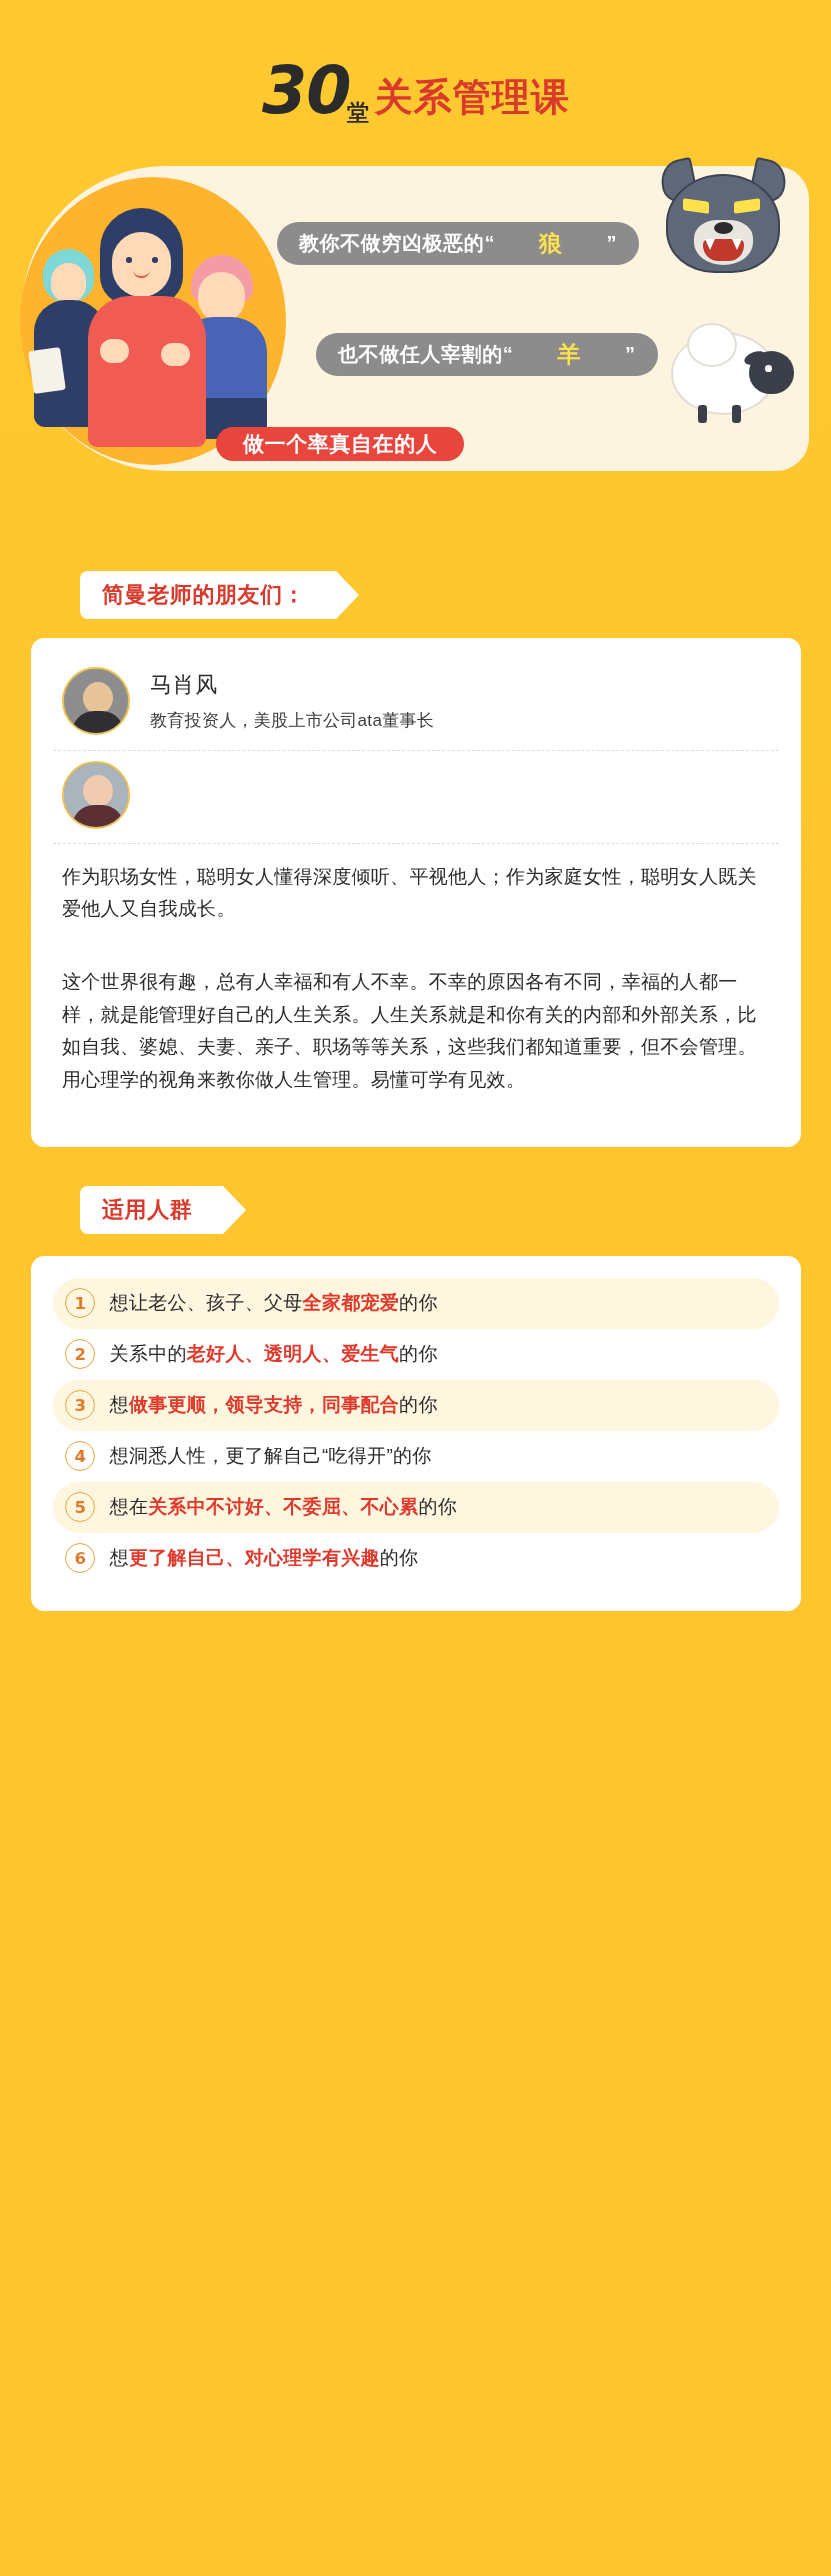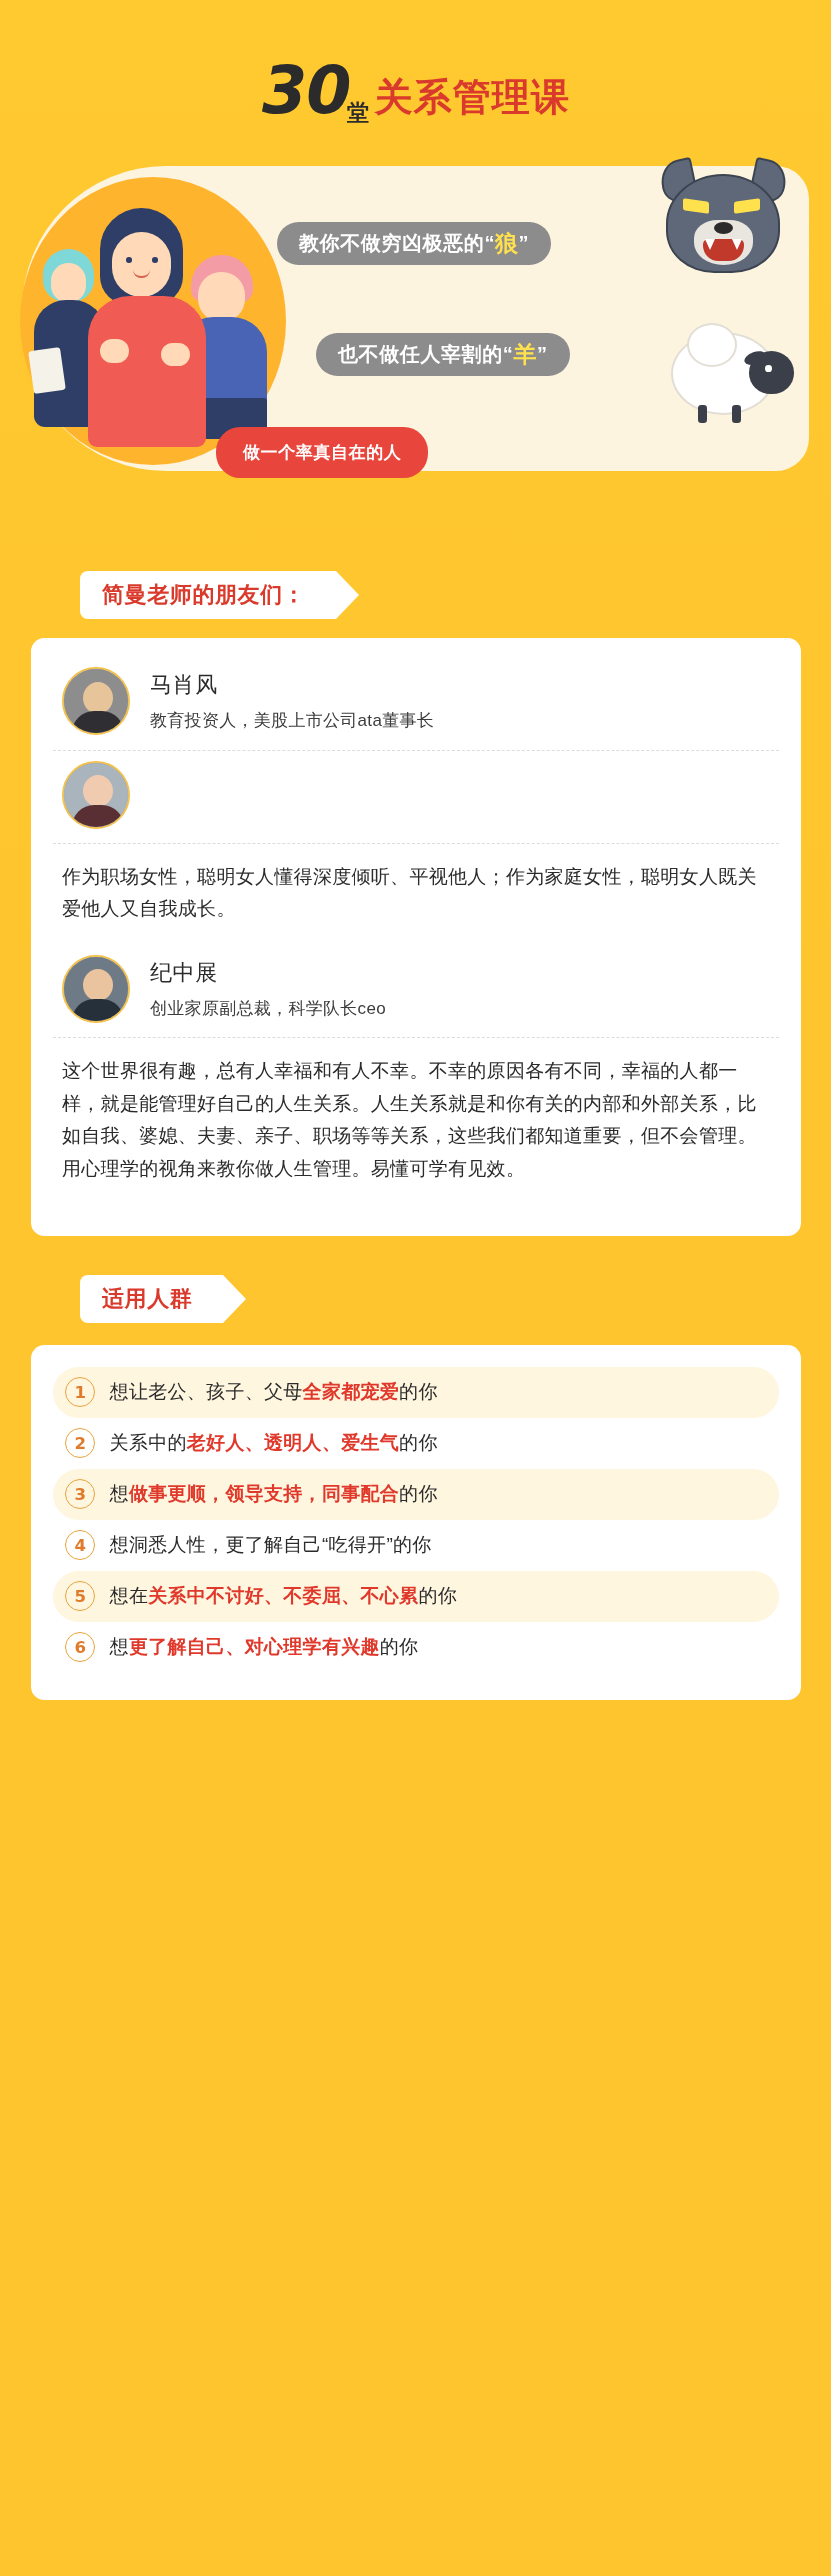--- a/index.html
+++ b/index.html
@@ -109,33 +109,34 @@
   
   .bubble {
     position: absolute;
     color: #FFFFFF;
     font-size: 20px;
     font-weight: bold;
     display: flex;
     align-items: center;
     white-space: nowrap;
     letter-spacing: 0.6px;
+    gap: 44px;
   }
   .bubble.gray {
     background: #8C8C8C;
     border-radius: 24.4px;
     height: 43px;
     padding: 0 22px;
   }
   .bubble.red {
     background: #E8453C;
     border-radius: 24.4px;
-    height: 51px;
+    height: 34px;
     padding: 0 27px;
-    font-size: 17px;
+    font-size: 21px;
   }
   .b1 { left: 277px; top: 222px; }
   .b2 { left: 316px; top: 333px; }
   .b3 { left: 216px; top: 427px; }
   .bubble .hl { color: #FFE14D; font-size: 23px; }
 
   
   .wolf {
     position: absolute;
     left: 654px;
@@ -382,31 +383,20 @@
       <div class="avatar a2">
         <div class="bg"></div>
           <div class="headd"></div>
           <div class="bodyd"></div>
       </div>
     </div>
     <div class="person-quote">作为职场女性，聪明女人懂得深度倾听、平视他人；作为家庭女性，聪明女人既关爱他人又自我成长。</div>
   </div>
 
   <div class="person-block">
-    <div class="person-head">
-      <div class="avatar a3">
-        <div class="bg"></div>
-          <div class="headd"></div>
-          <div class="bodyd"></div>
-      </div>
-      <div class="person-meta">
-        <div class="person-name">纪中展</div>
-        <div class="person-role">创业家原副总裁，科学队长ceo</div>
-      </div>
-    </div>
     <div class="person-quote">这个世界很有趣，总有人幸福和有人不幸。不幸的原因各有不同，幸福的人都一样，就是能管理好自己的人生关系。人生关系就是和你有关的内部和外部关系，比如自我、婆媳、夫妻、亲子、职场等等关系，这些我们都知道重要，但不会管理。用心理学的视角来教你做人生管理。易懂可学有见效。</div>
   </div>
 
 </div>
 
 <div class="tag-wrap" style="margin-top:39px;">
   <div class="tag">适用人群</div>
 </div>
 
 <div class="audience-panel">

